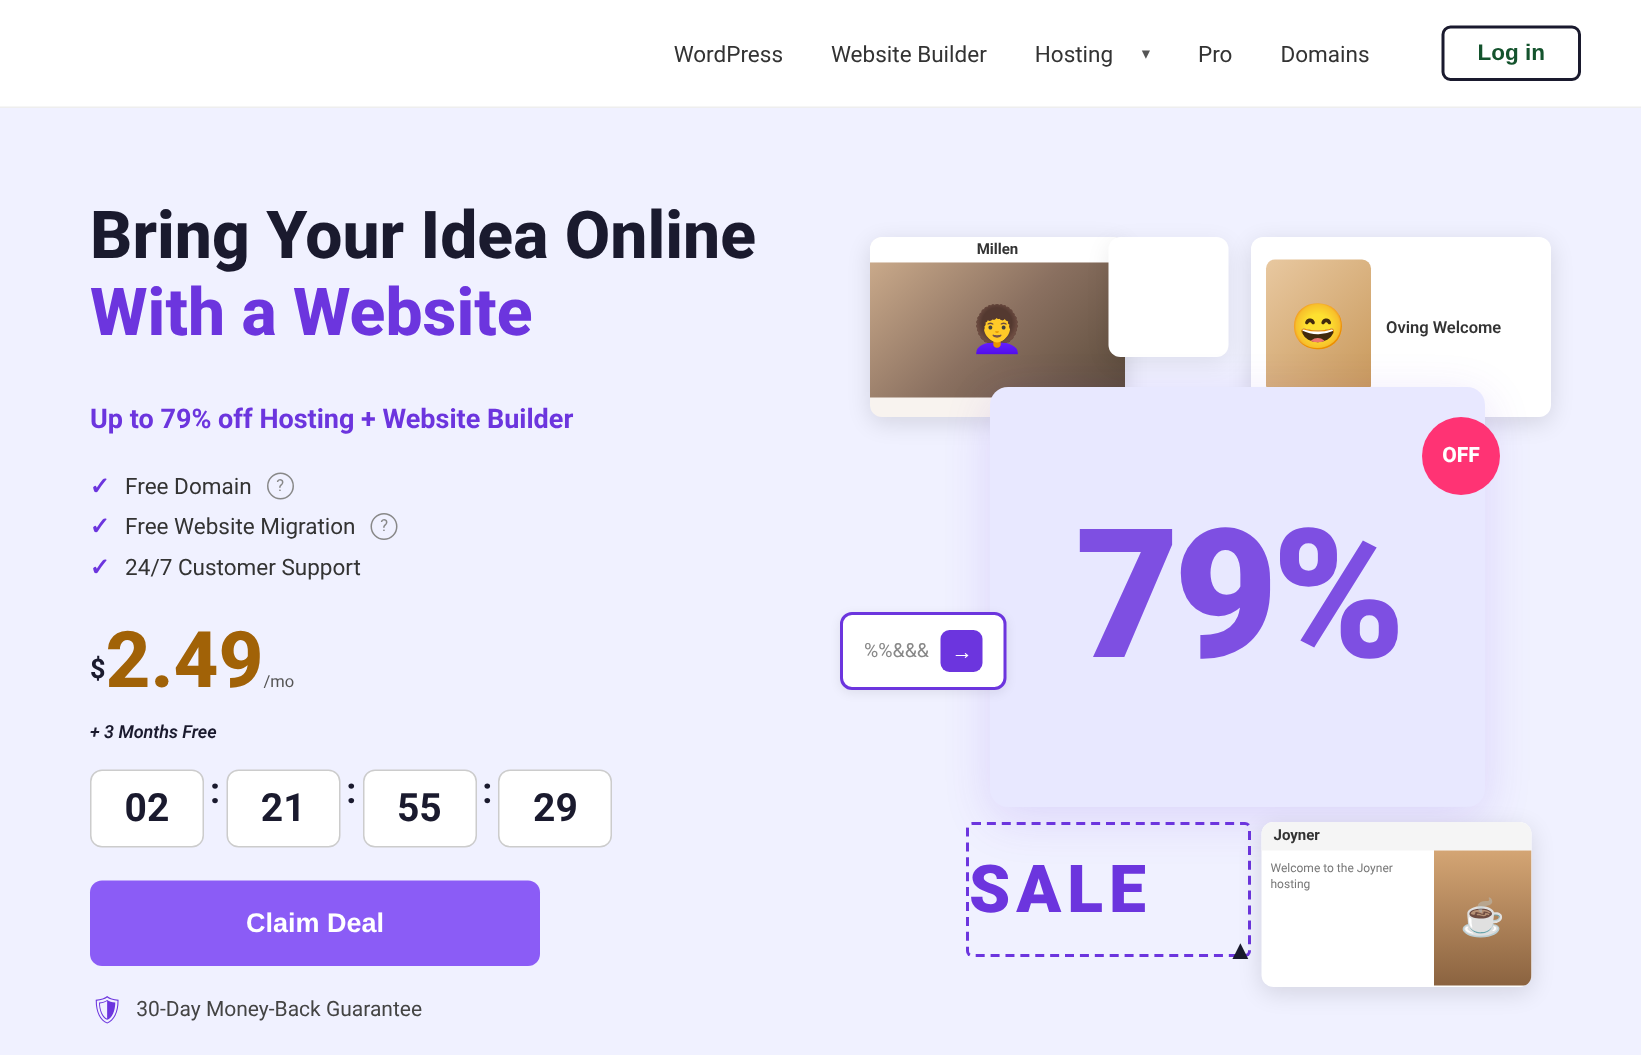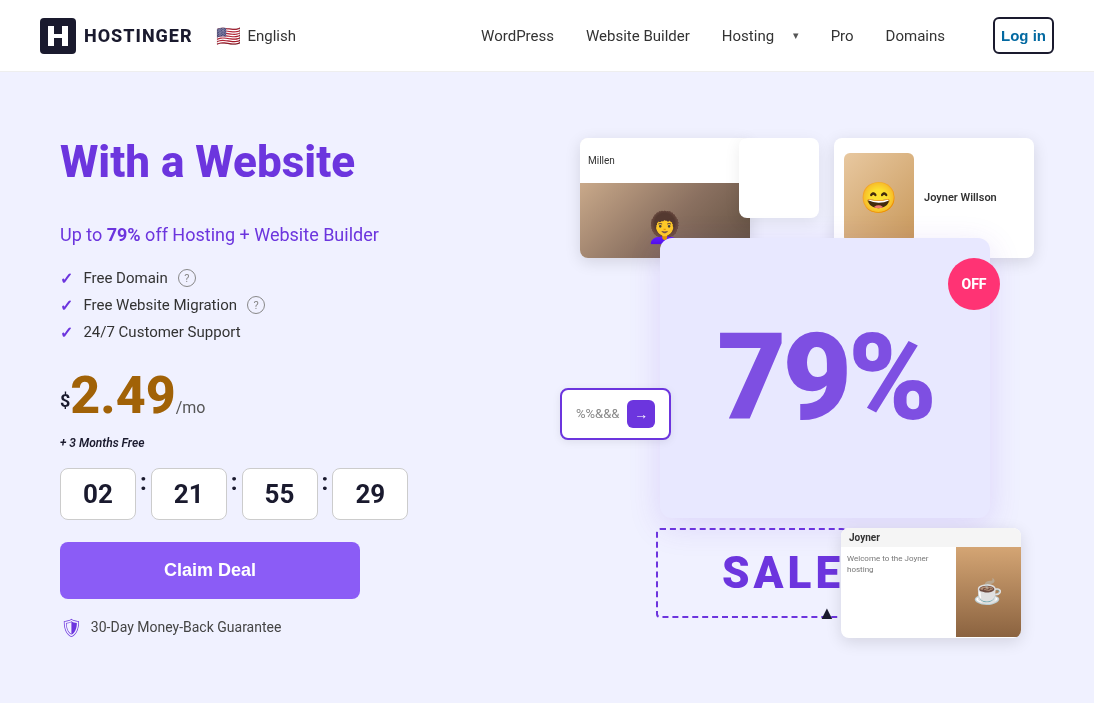--- a/index.html
+++ b/index.html
@@ -19,52 +19,52 @@
     .logo-icon { width: 36px; height: 36px; }
     .lang-selector { display: flex; align-items: center; gap: 6px; font-size: 15px; color: #333; cursor: pointer; }
     .flag { font-size: 20px; }
     .navbar-center { display: flex; align-items: center; gap: 32px; margin-left: auto; }
     .nav-link { font-size: 15px; color: #333; text-decoration: none; cursor: pointer; }
     .nav-hosting { display: flex; align-items: center; gap: 19px; }
     .chevron { font-size: 11px; color: #555; }
     .login-btn {
       border: 2px solid #1a1a2e;
       background: transparent;
-      color: #0369a1;
+      color: #14532d;
       font-size: 15px;
       font-weight: 600;
-      padding: 8px 6px;
+      padding: 8px 22px;
       border-radius: 6px;
       cursor: pointer;
       margin-left: 16px;
     }
 
     
     .hero {
       background: #f0f1ff;
       min-height: 631px;
       display: flex;
       align-items: center;
       padding: 60px 60px 60px 60px;
       position: relative;
       overflow: hidden;
     }
     .hero-left { flex: 0 0 460px; z-index: 2; }
     .hero-title-dark { font-size: 44px; font-weight: 800; color: #1a1a2e; line-height: 1.15; }
     .hero-title-purple { font-size: 44px; font-weight: 800; color: #6c35de; line-height: 1.15; margin-bottom: 36px; }
     .hero-subtitle { font-size: 18px; color: #333; margin-bottom: 24px; }
-    .hero-subtitle span { color: #6c35de; font-weight: 400; }
+    .hero-subtitle span { color: #6c35de; font-weight: 700; }
     .features { list-style: none; margin-bottom: 28px; }
     .features li { display: flex; align-items: center; gap: 10px; font-size: 15px; color: #333; margin-bottom: 8px; }
     .check { color: #6c35de; font-size: 16px; font-weight: 700; }
     .help-icon { display: inline-flex; align-items: center; justify-content: center; width: 18px; height: 18px; border-radius: 50%; border: 1.5px solid #888; color: #888; font-size: 11px; cursor: pointer; }
     .price-block { margin-bottom: 14px; }
     .price-dollar { font-size: 18px; font-weight: 700; color: #1a1a2e; vertical-align: super; }
     .price-main { font-size: 52px; font-weight: 800; color: #a16207; line-height: 1; }
-    .price-per { font-size: 16px; color: #555; }
+    .price-per { font-size: 11px; color: #555; }
     .price-bonus { font-size: 12px; color: #1a1a2e; font-weight: 600; margin-bottom: 18px; font-style: italic; }
     .countdown { display: flex; gap: 0; margin-bottom: 22px; }
     .time-box {
       border: 1.5px solid #ccc;
       border-radius: 8px;
       padding: 10px 0;
       width: 76px;
       text-align: center;
       font-size: 26px;
       font-weight: 700;
@@ -105,23 +105,24 @@
       width: 170px;
       height: 120px;
       background: #f8f3ef;
       border-radius: 8px;
       overflow: hidden;
       box-shadow: 0 4px 16px rgba(0,0,0,0.12);
     }
     .card-millen-label {
       background: #fff;
       font-size: 10px;
-      font-weight: 400;
-      padding: 17px 8px;
+      font-weight: 700;
+      padding: 3px 8px;
       color: #333;
+      text-align: center;
     }
     .card-millen-photo {
       width: 100%;
       height: 90px;
       background: linear-gradient(135deg, #c9a98a 0%, #8a7060 50%, #5a4a3a 100%);
       display: flex;
       align-items: center;
       justify-content: center;
       font-size: 30px;
     }
@@ -224,28 +225,28 @@
       display: flex;
       align-items: center;
       justify-content: center;
       font-size: 14px;
     }
 
     
     .sale-text-card {
       position: absolute;
       bottom: 20px;
-      left: 96px;
+      left: 84px;
       width: 190px;
       height: 90px;
       border: 2.5px dashed #6c35de;
       border-radius: 4px;
       display: flex;
       align-items: center;
-      justify-content: flex-end;
+      justify-content: flex-start;
       background: transparent;
     }
     .sale-word {
       font-size: 44px;
       font-weight: 900;
       color: #6c35de;
       letter-spacing: 4px;
     }
     .cursor-arrow {
       position: absolute;
@@ -303,49 +304,37 @@
       height: 80px;
       background: #fff;
       border-radius: 8px;
       box-shadow: 0 4px 16px rgba(0,0,0,0.08);
     }
   </style>
 </head>
 <body>
 
 <nav class="navbar">
-  <div class="navbar-left">
-    <div class="logo">
-      <svg class="logo-icon" viewBox="0 0 36 36" fill="none" xmlns="http://www.w3.org/2000/svg">
-        <rect width="36" height="36" rx="4" fill="#1a1a2e"></rect>
-        <path d="M8 8 L8 28 L14 28 L14 20 L22 20 L22 28 L28 28 L28 8 L22 8 L22 16 L14 16 L14 8 Z" fill="#fff"></path>
-      </svg>
-      <span>HOSTINGER</span>
-    </div>
-    <div class="lang-selector">
-      <span class="flag">🇺🇸</span>
-      <span>English</span>
-    </div>
-  </div>
   <div class="navbar-center">
     <a class="nav-link">WordPress</a>
     <a class="nav-link">Website Builder</a>
     <a class="nav-link nav-hosting">
       <span>Hosting</span>
       <span class="chevron">▾</span>
     </a>
     <a class="nav-link">Pro</a>
     <a class="nav-link">Domains</a>
     <button class="login-btn">Log in</button>
   </div>
 </nav>
 
 <section class="hero">
   <div class="hero-left">
     <h1>
+      <div class="hero-title-dark">Bring Your Idea Online</div>
       <div class="hero-title-purple">With a Website</div>
     </h1>
     <p class="hero-subtitle">
       <span>Up to </span><span style="color:#6c35de;font-weight:700;">79%</span><span> off Hosting + Website Builder</span>
     </p>
     <ul class="features">
       <li>
         <span class="check">✓</span>
         <span>Free Domain</span>
         <span class="help-icon">?</span>
@@ -386,21 +375,21 @@
       <div class="card-millen">
         <div class="card-millen-label">Millen</div>
         <div class="card-millen-photo">👩‍🦱</div>
       </div>
 
       <div class="card-partial-right"></div>
 
       <div class="card-oving">
         <div class="oving-photo">😄</div>
         <div>
-          <div class="oving-text">Joyner Willson</div>
+          <div class="oving-text">Oving Welcome</div>
         </div>
       </div>
 
       <div class="dots-row">
         <div class="dot"></div>
         <div class="dot"></div>
         <div class="dot"></div>
       </div>
 
       <div class="sale-main-card">

